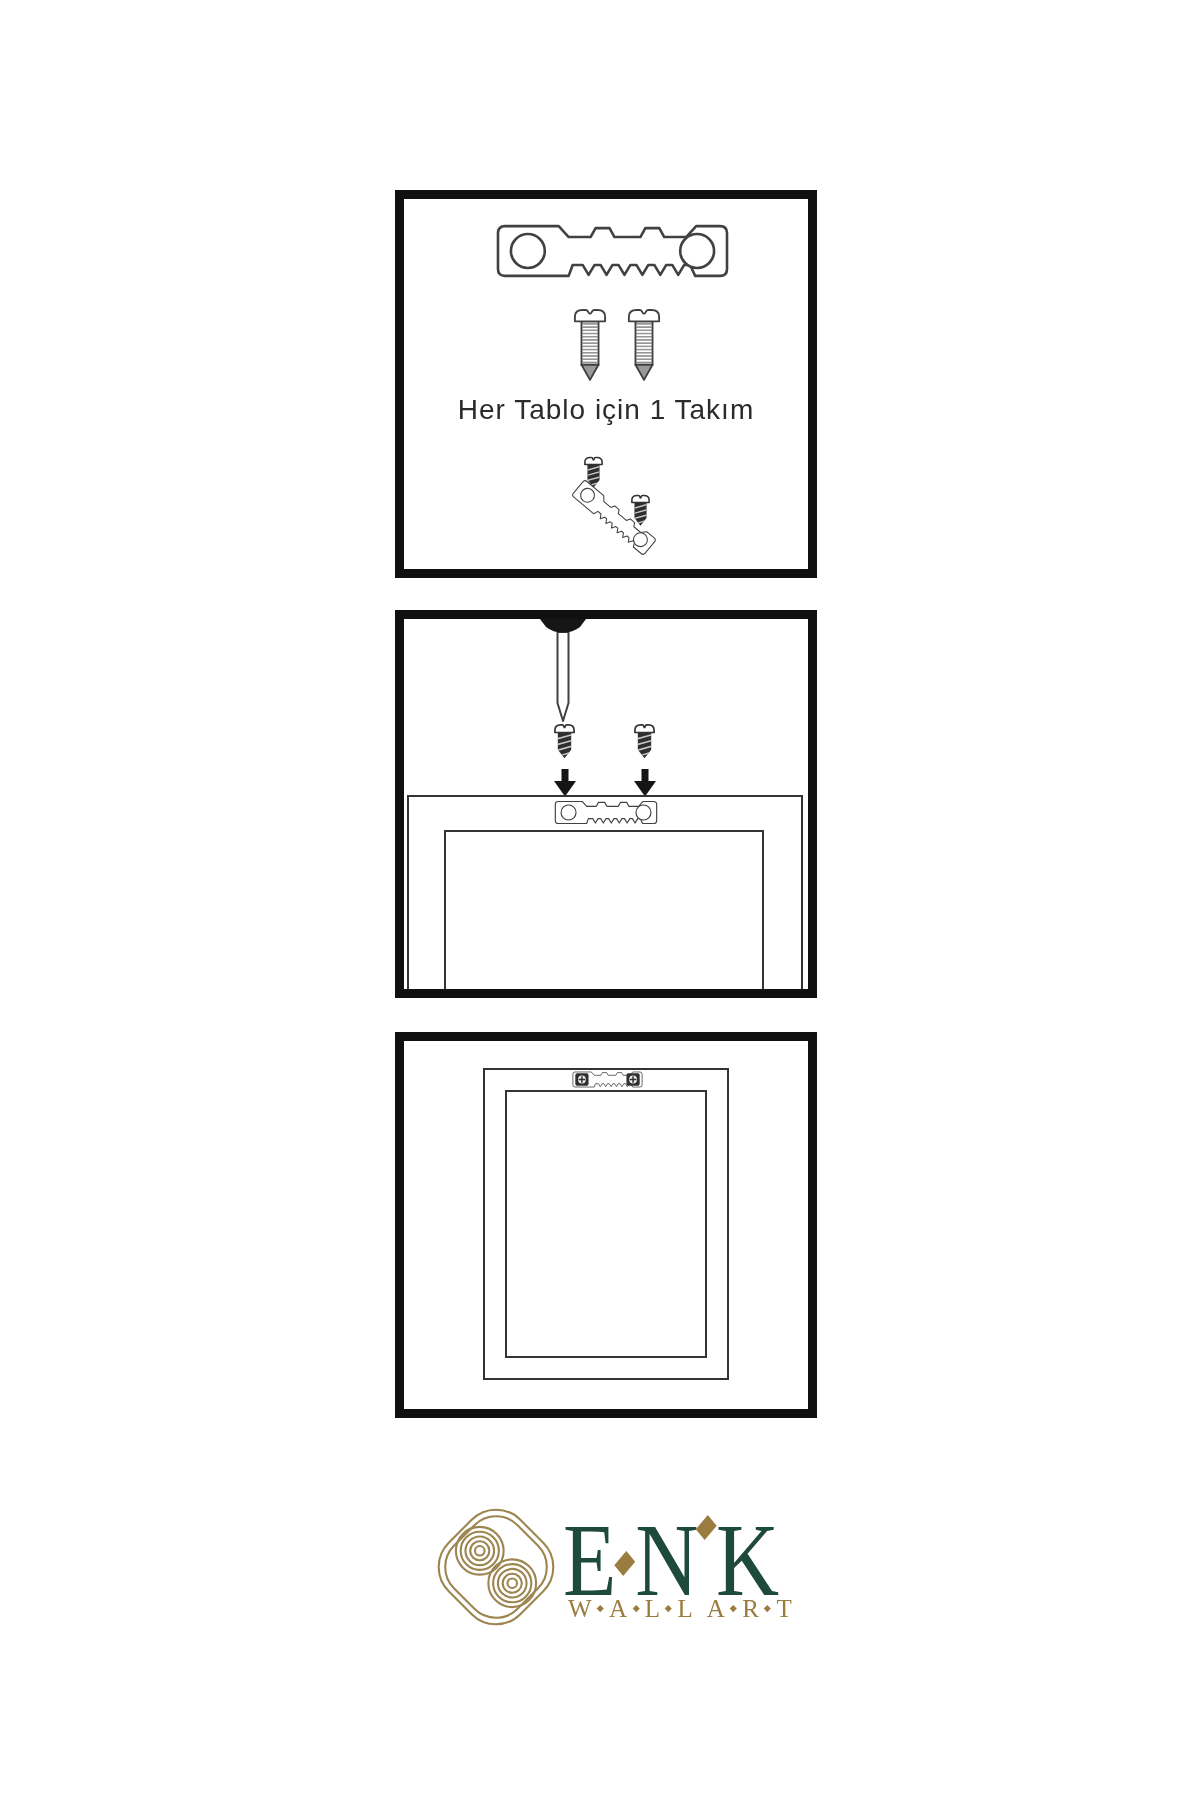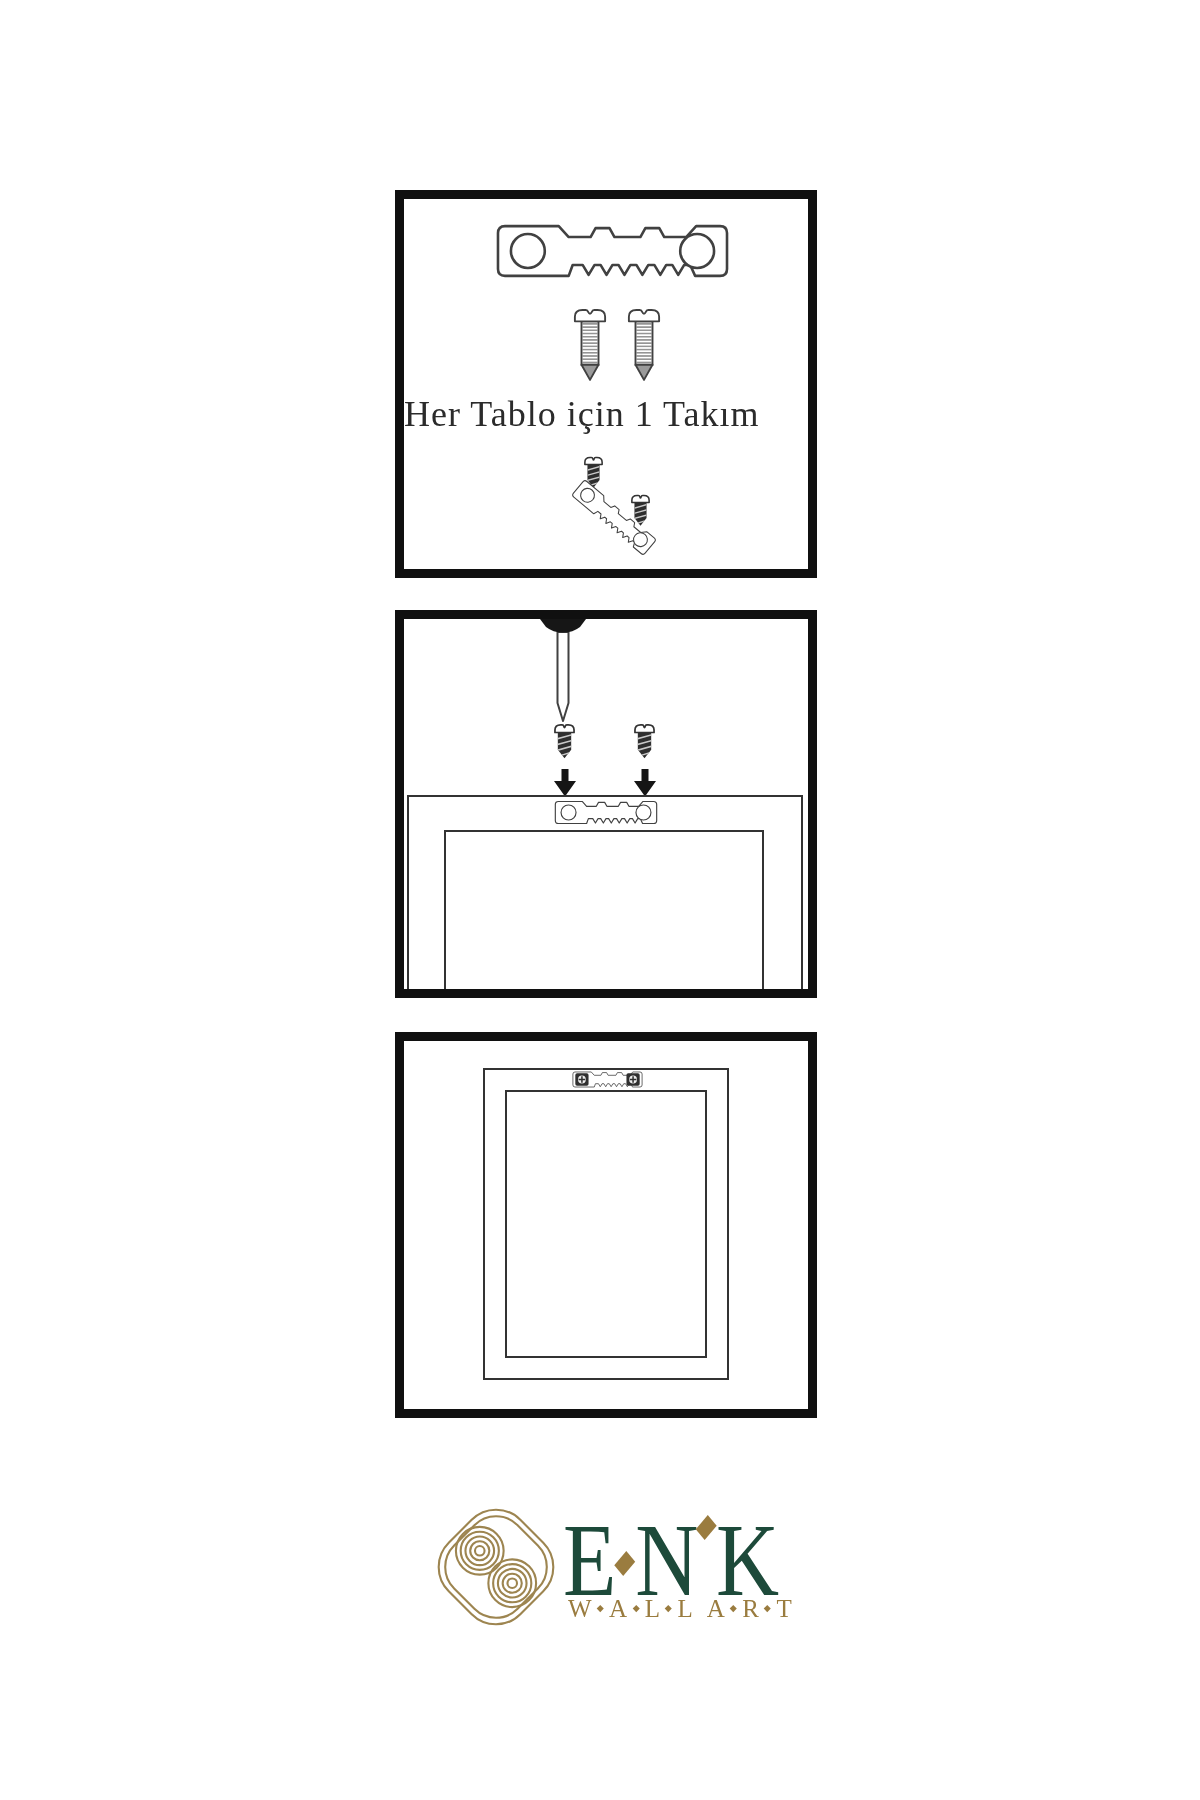--- a/index.html
+++ b/index.html
@@ -1,23 +1,23 @@
 <!DOCTYPE html>
 <html><head>
 <meta charset="utf-8">
 <style>
   html,body{margin:0;padding:0;background:#ffffff;}
   .canvas{position:relative;width:1200px;height:1800px;background:#ffffff;overflow:hidden;
           font-family:"Liberation Sans",sans-serif;}
   .panel{position:absolute;left:395px;width:422px;height:388px;border:9px solid #101010;
          box-sizing:border-box;background:#ffffff;overflow:hidden;}
   .abs{position:absolute;}
-  .caption{position:absolute;left:0;right:0;text-align:left;
-           font-family:Liberation Serif, serif;color:#2b2b2b;
-           font-size:36px;letter-spacing:1px;line-height:1.2;}
+  .caption{position:absolute;left:0;right:0;text-align:center;
+           font-family:Liberation Sans, sans-serif;color:#2b2b2b;
+           font-size:28px;letter-spacing:1px;line-height:1.2;}
   .frame-line{position:absolute;box-sizing:border-box;background:transparent;}
   
   .enk{position:absolute;left:563px;top:1512px;width:250px;height:96px;
        transform:scaleX(0.84);transform-origin:0 0;}
   .enk .letter{position:absolute;top:0;font-family:"Liberation Serif","DejaVu Serif",serif;
        font-size:104px;line-height:96px;color:#1d4a3a;}
   .gold-diamond{position:absolute;background:#9a7c3f;}
   .d-big{width:15px;height:15px;transform:rotate(45deg) scaleY(1.35);}
   .tagline{position:absolute;left:568px;top:1596px;display:flex;align-items:center;
        font-family:"Liberation Serif","DejaVu Serif",serif;color:#9a7c3f;font-size:25px;}

